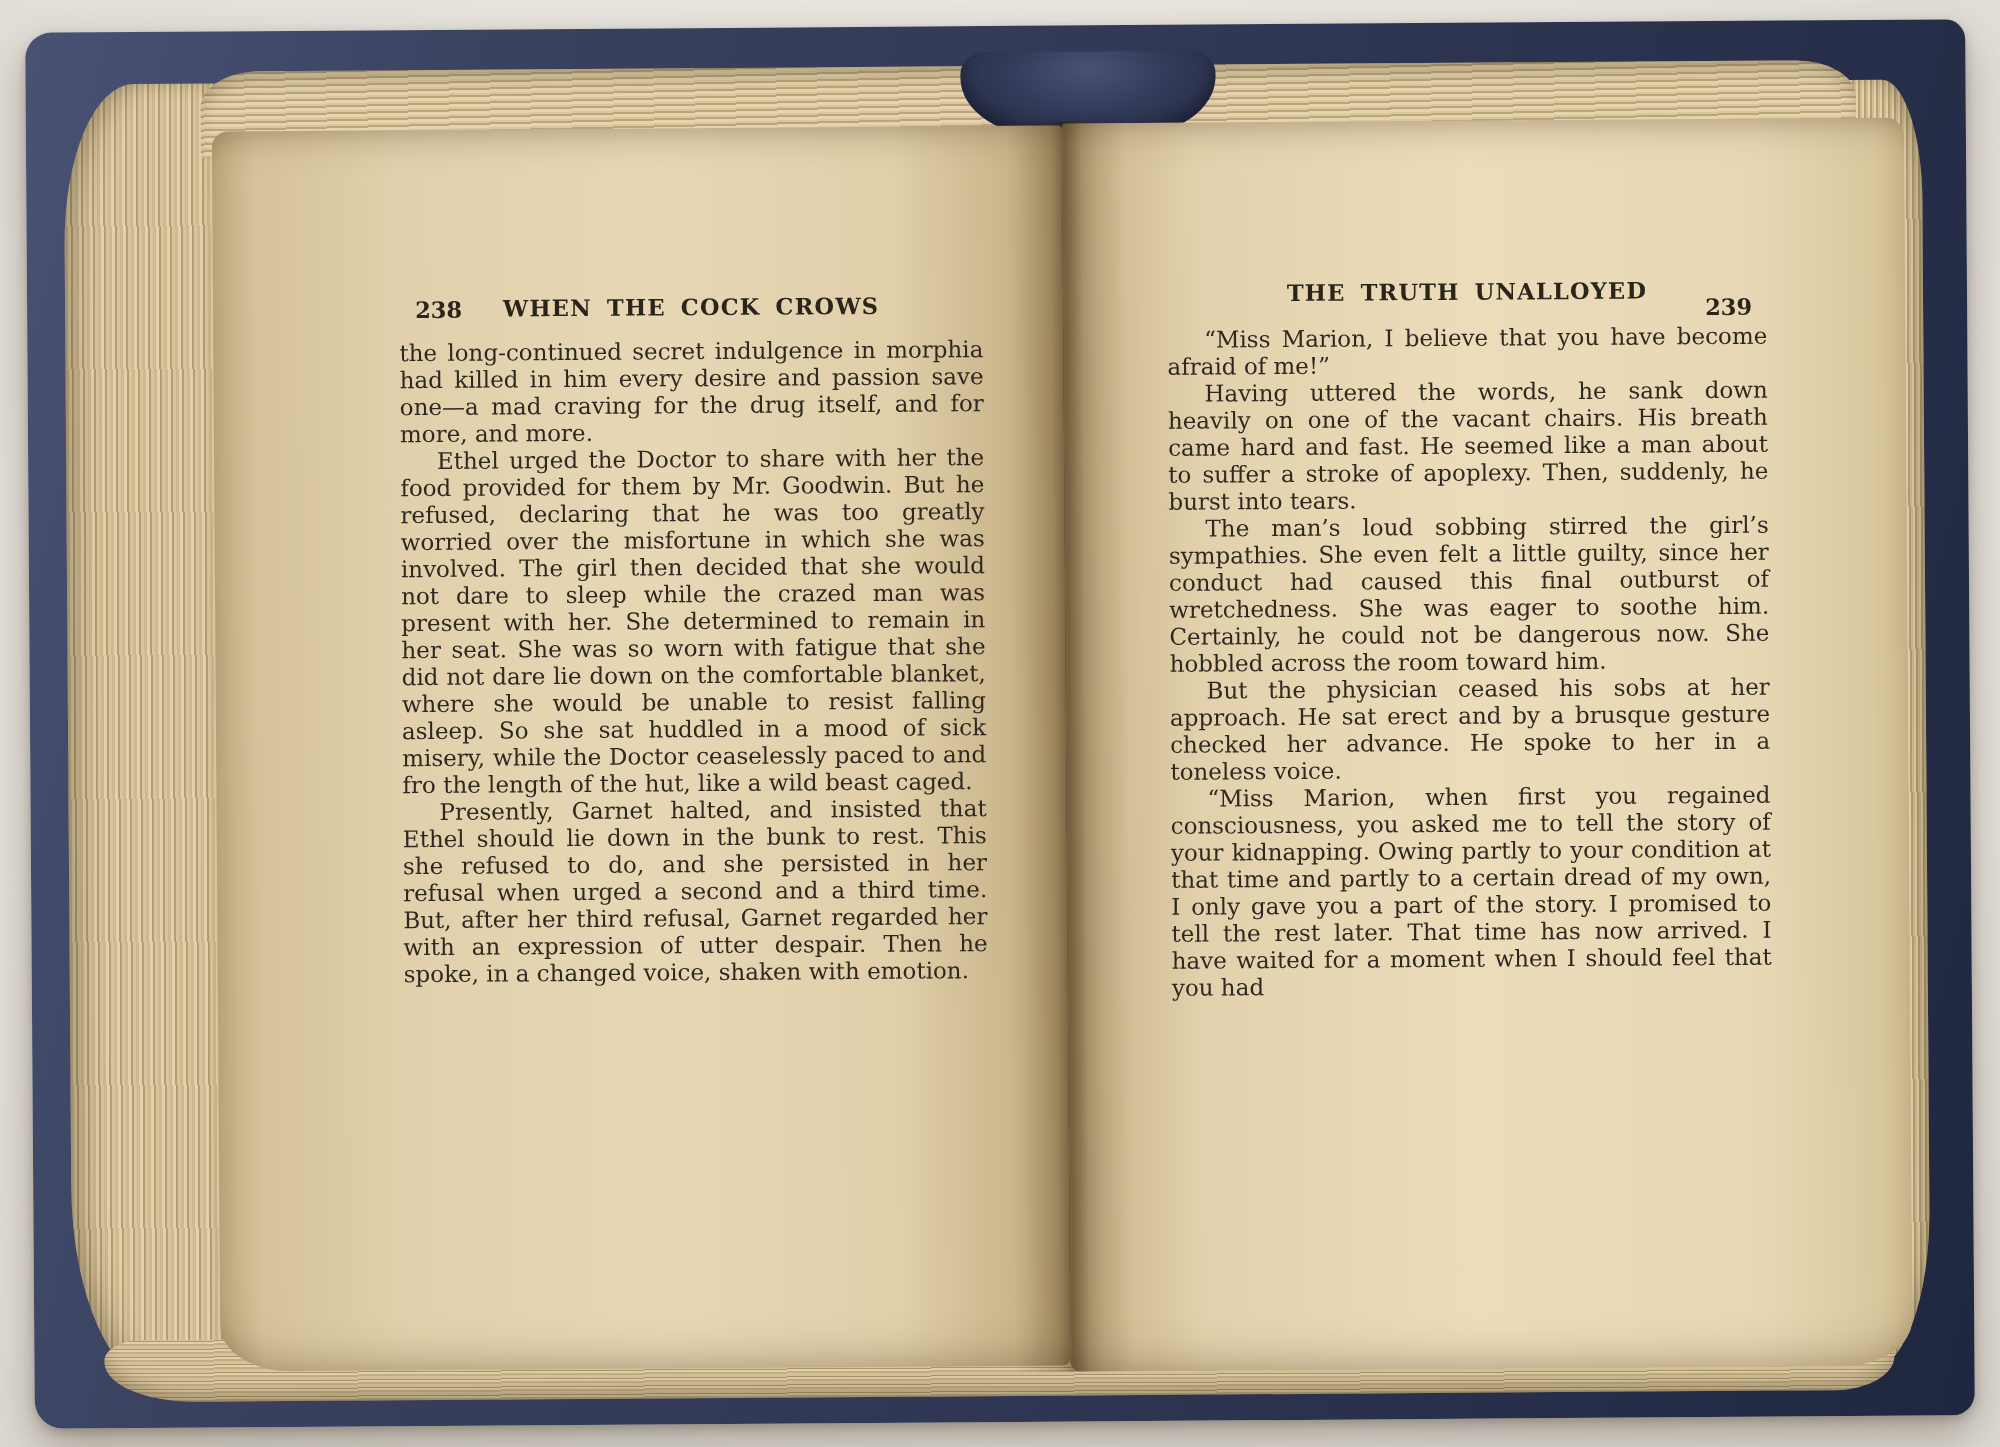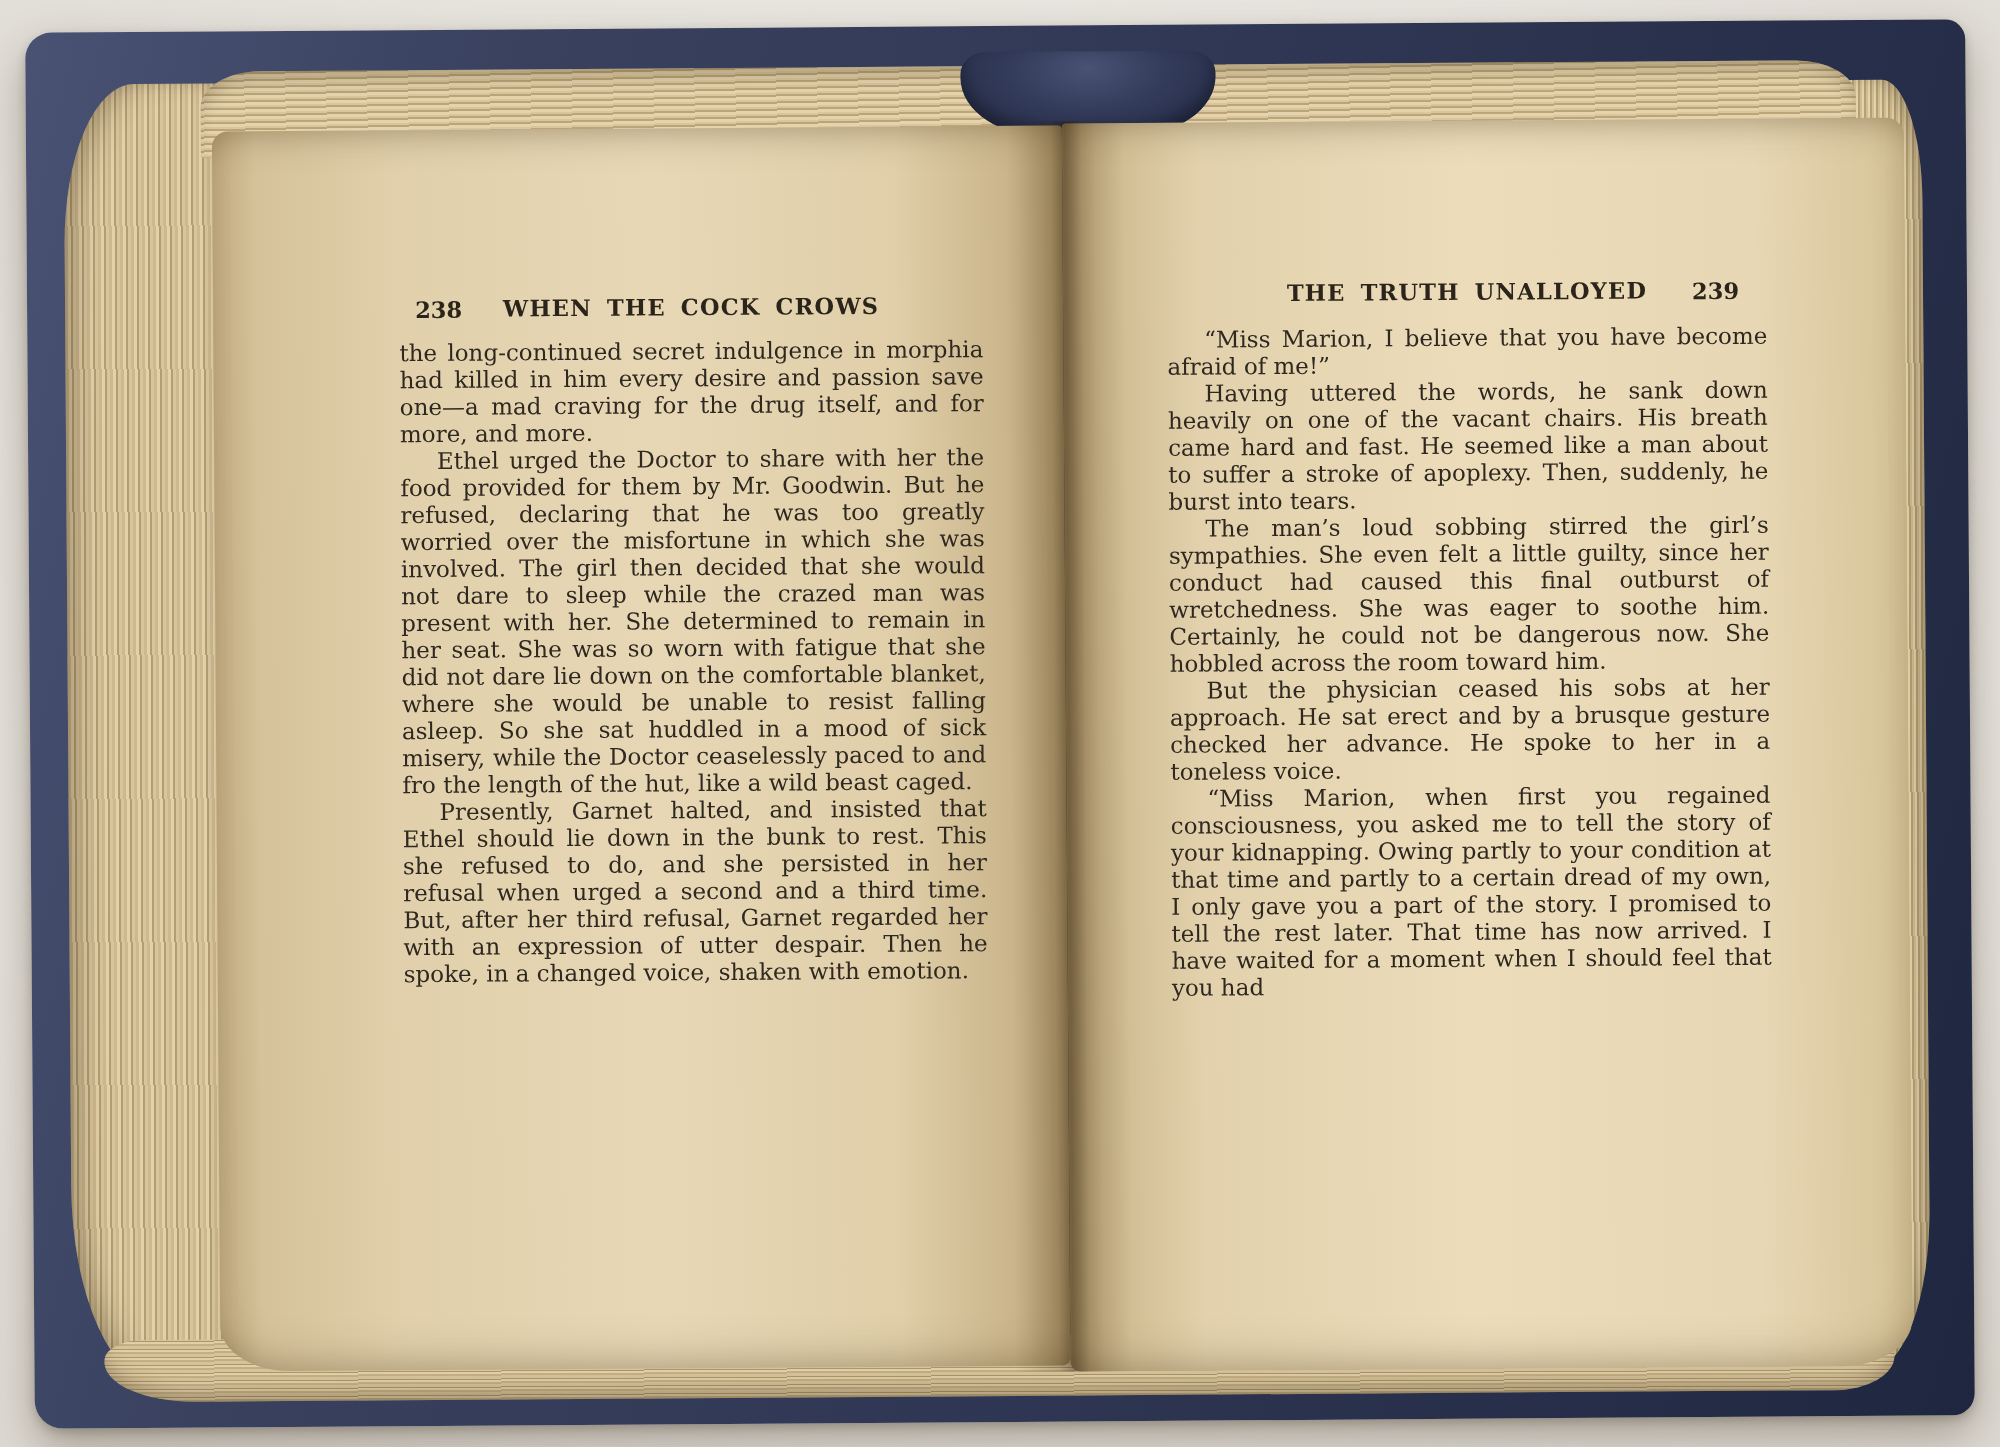--- a/index.html
+++ b/index.html
@@ -76,21 +76,21 @@
   
   .page-header{
     position:absolute;height:30px;
     font-size:22.5px;font-weight:600;letter-spacing:1.2px;
     color:#2a241b;white-space:nowrap;
   }
   .page-left .page-header{left:186px;top:166px;width:584px;}
   .page-right .page-header{left:104px;top:158px;width:600px;}
   .page-header .pnum{position:absolute;top:1px;font-weight:600;letter-spacing:0;}
   .page-header .pnum.pleft{left:16px;}
-  .page-header .pnum.pright{right:28px;}
+  .page-header .pnum.pright{right:15px;margin-top:16px;}
   .page-header .rtitle{display:block;text-align:center;word-spacing:6px;}
   .page-text{
     position:absolute;
     font-size:23px;line-height:27px;text-align:justify;
     color:#2e2820;
     text-rendering:optimizeLegibility;
   }
   .page-left .page-text{left:186px;top:210px;width:584px;}
   .page-right .page-text{left:104px;top:204px;width:600px;}
   .page-text p{margin:0;text-indent:1.6em;}

